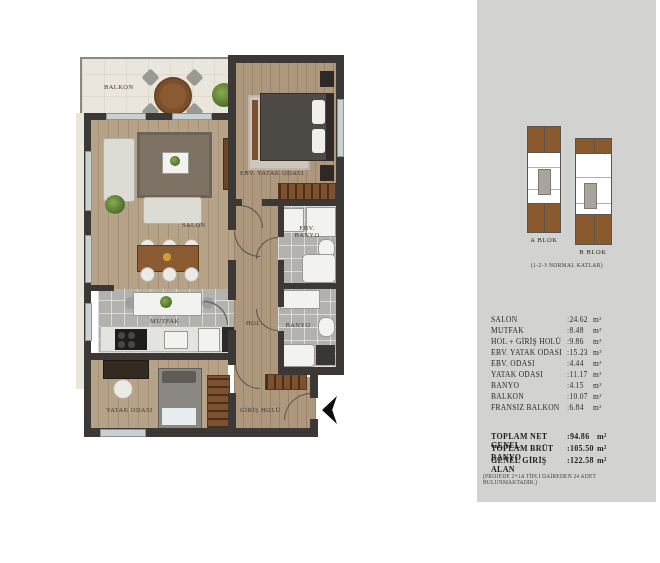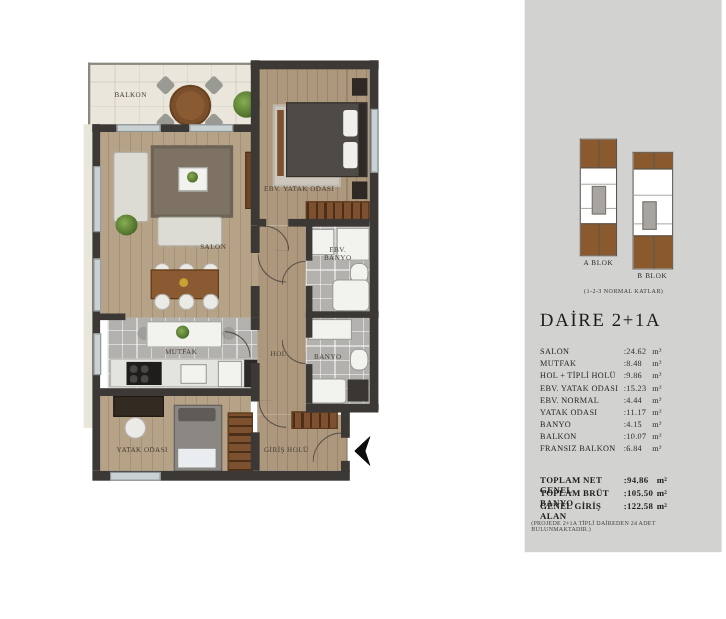--- a/index.html
+++ b/index.html
@@ -212,45 +212,44 @@
       <div class="bline" style="top:64px;"></div>
       <div class="core" style="left:8px;top:44px;width:13px;height:26px;"></div>
       <div class="bsec" style="bottom:0;height:30px;border-top:1px solid #5a564f;border-bottom:none;">
           <div class="bsplit"></div>
         </div>
     </div>
     <div class="blk-label" style="left:89px;top:248px;width:54px;">B BLOK</div>
 
     <div class="note" style="left:10px;top:262px;width:160px;">(1-2-3 NORMAL KATLAR)</div>
 
-    <div class="ptitle" style="left:14px;top:281px;">DAİRE 2+1A</div>
 
     <div class="rooms-list">
       <div class="prow">
           <span class="nm">SALON</span>
           <span class="vl">:24.62</span>
           <span class="un">m²</span>
         </div>
       <div class="prow">
           <span class="nm">MUTFAK</span>
           <span class="vl">:8.48</span>
           <span class="un">m²</span>
         </div>
       <div class="prow">
-          <span class="nm">HOL + TİPLİ HOLÜ</span>
+          <span class="nm">HOL + GİRİŞ HOLÜ</span>
           <span class="vl">:9.86</span>
           <span class="un">m²</span>
         </div>
       <div class="prow">
           <span class="nm">EBV. YATAK ODASI</span>
           <span class="vl">:15.23</span>
           <span class="un">m²</span>
         </div>
       <div class="prow">
-          <span class="nm">EBV. NORMAL</span>
+          <span class="nm">EBV. ODASI</span>
           <span class="vl">:4.44</span>
           <span class="un">m²</span>
         </div>
       <div class="prow">
           <span class="nm">YATAK ODASI</span>
           <span class="vl">:11.17</span>
           <span class="un">m²</span>
         </div>
       <div class="prow">
           <span class="nm">BANYO</span>

